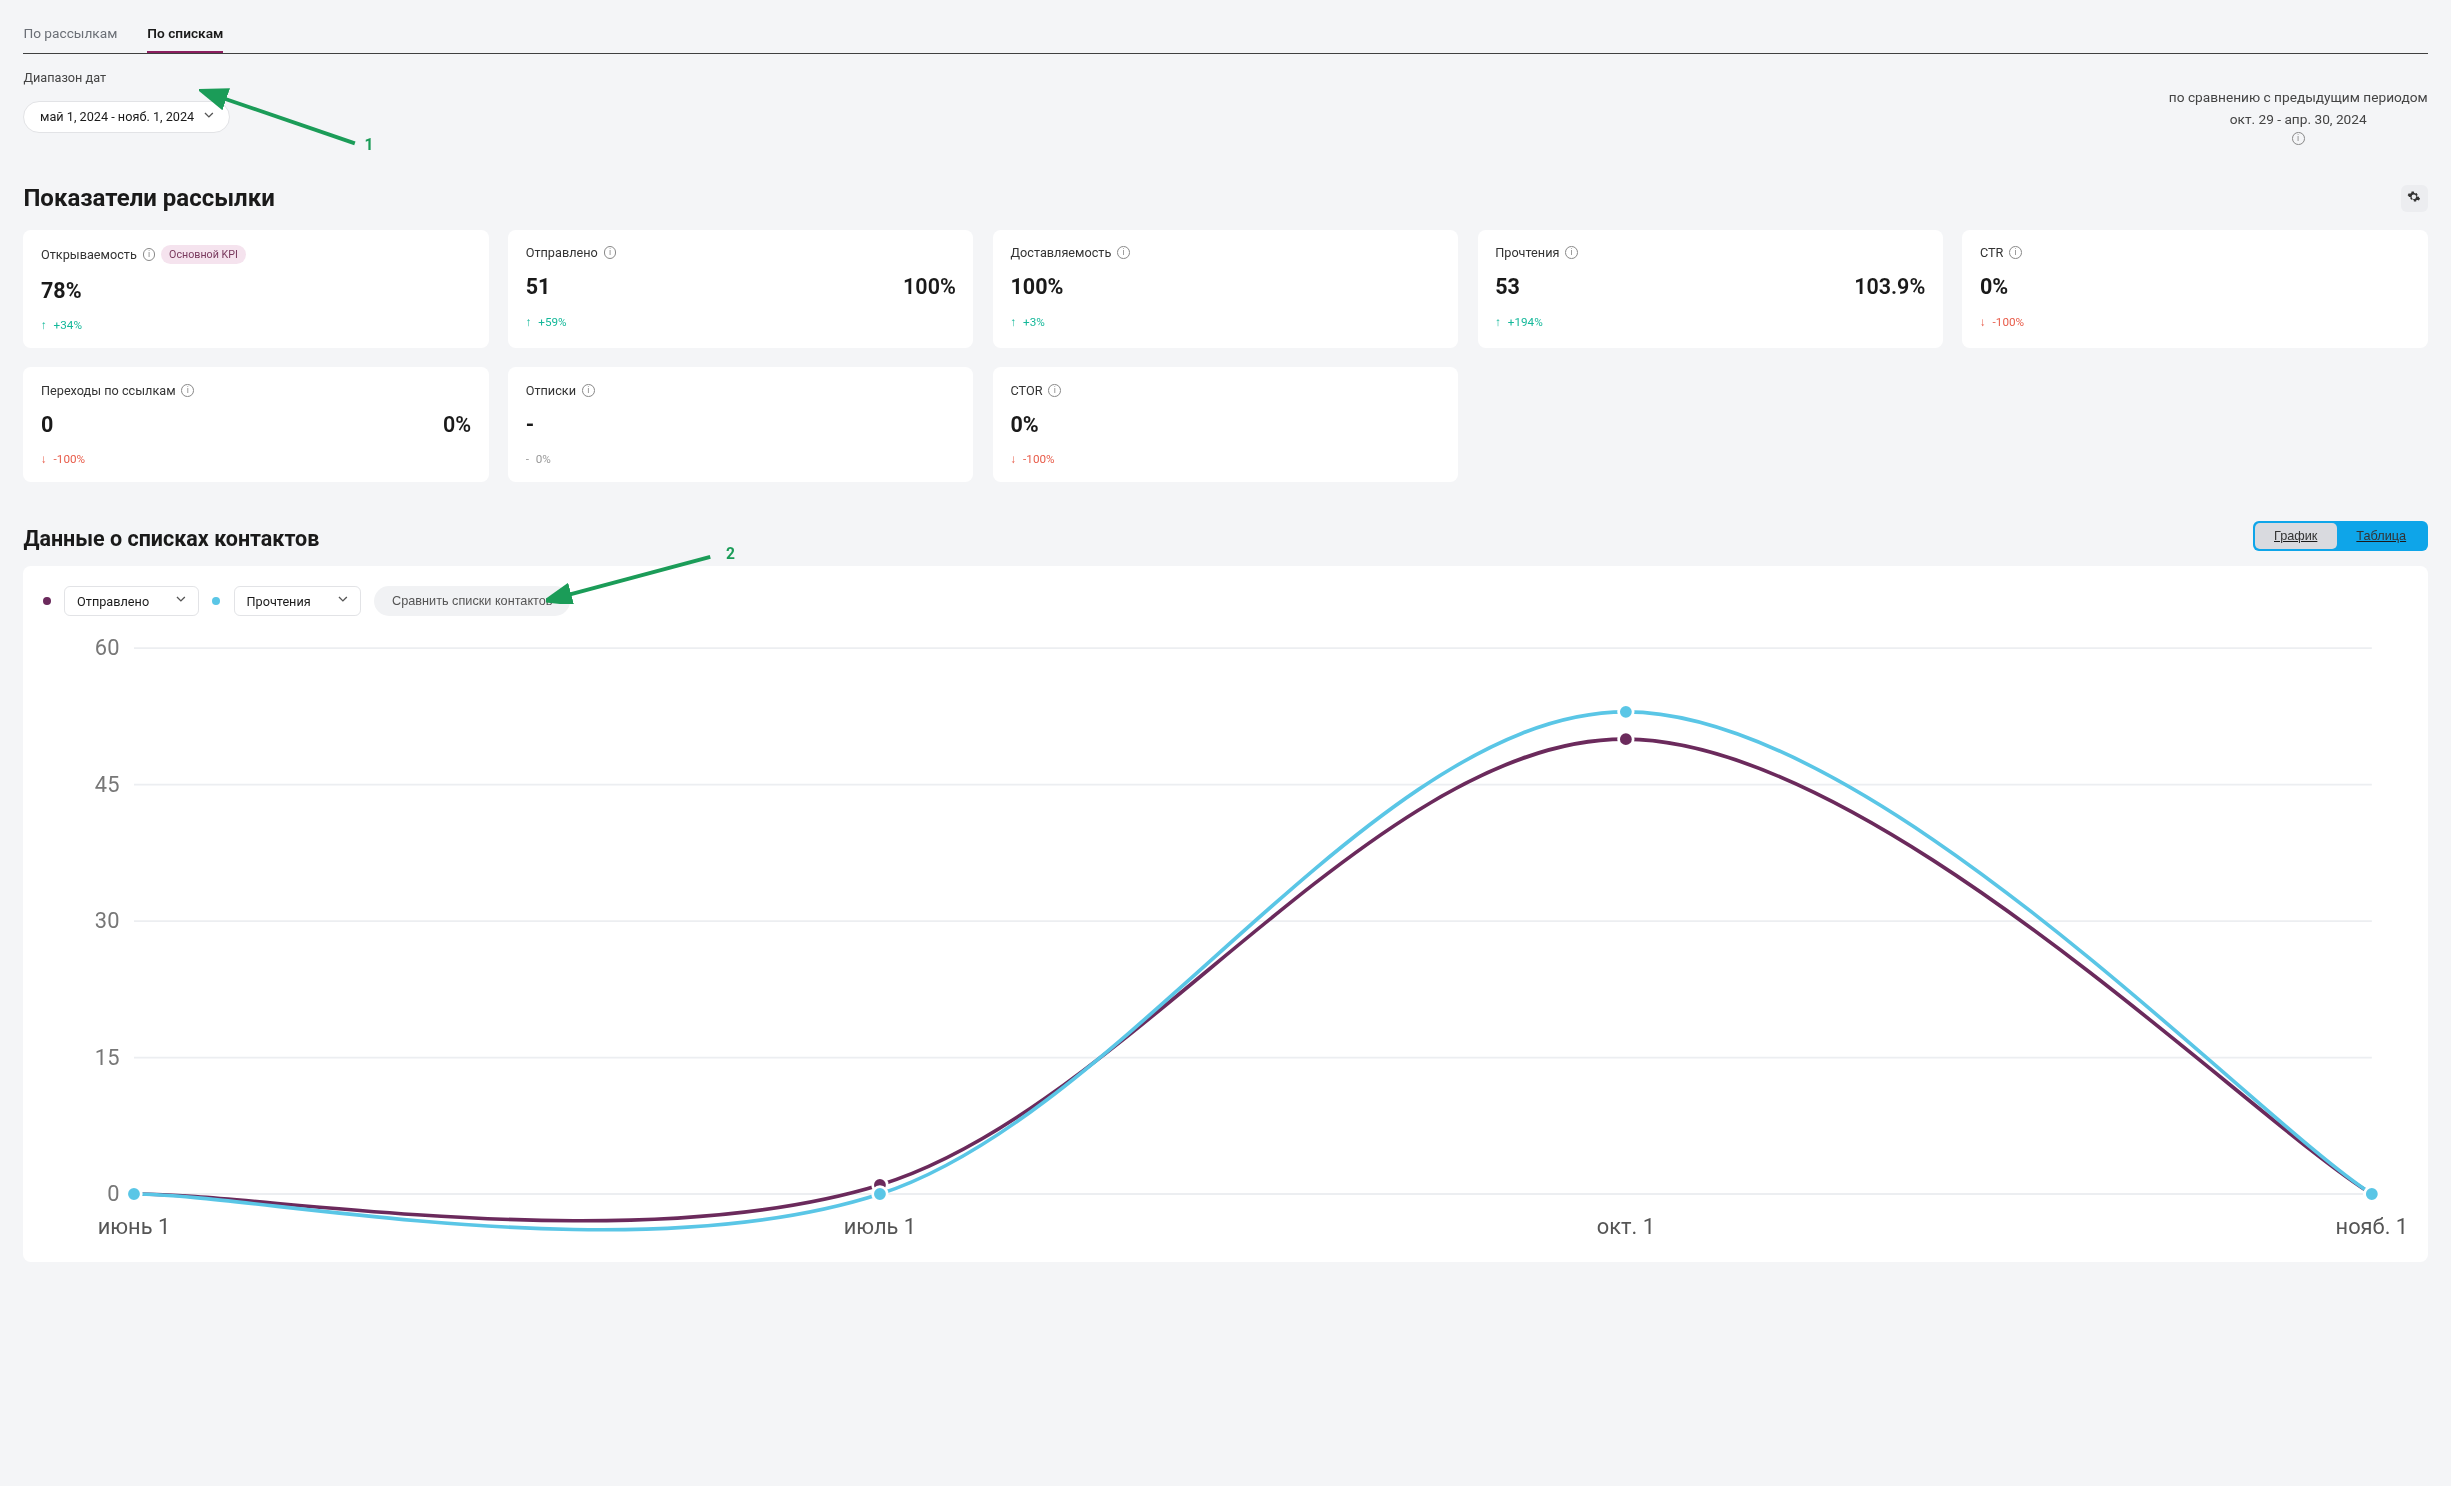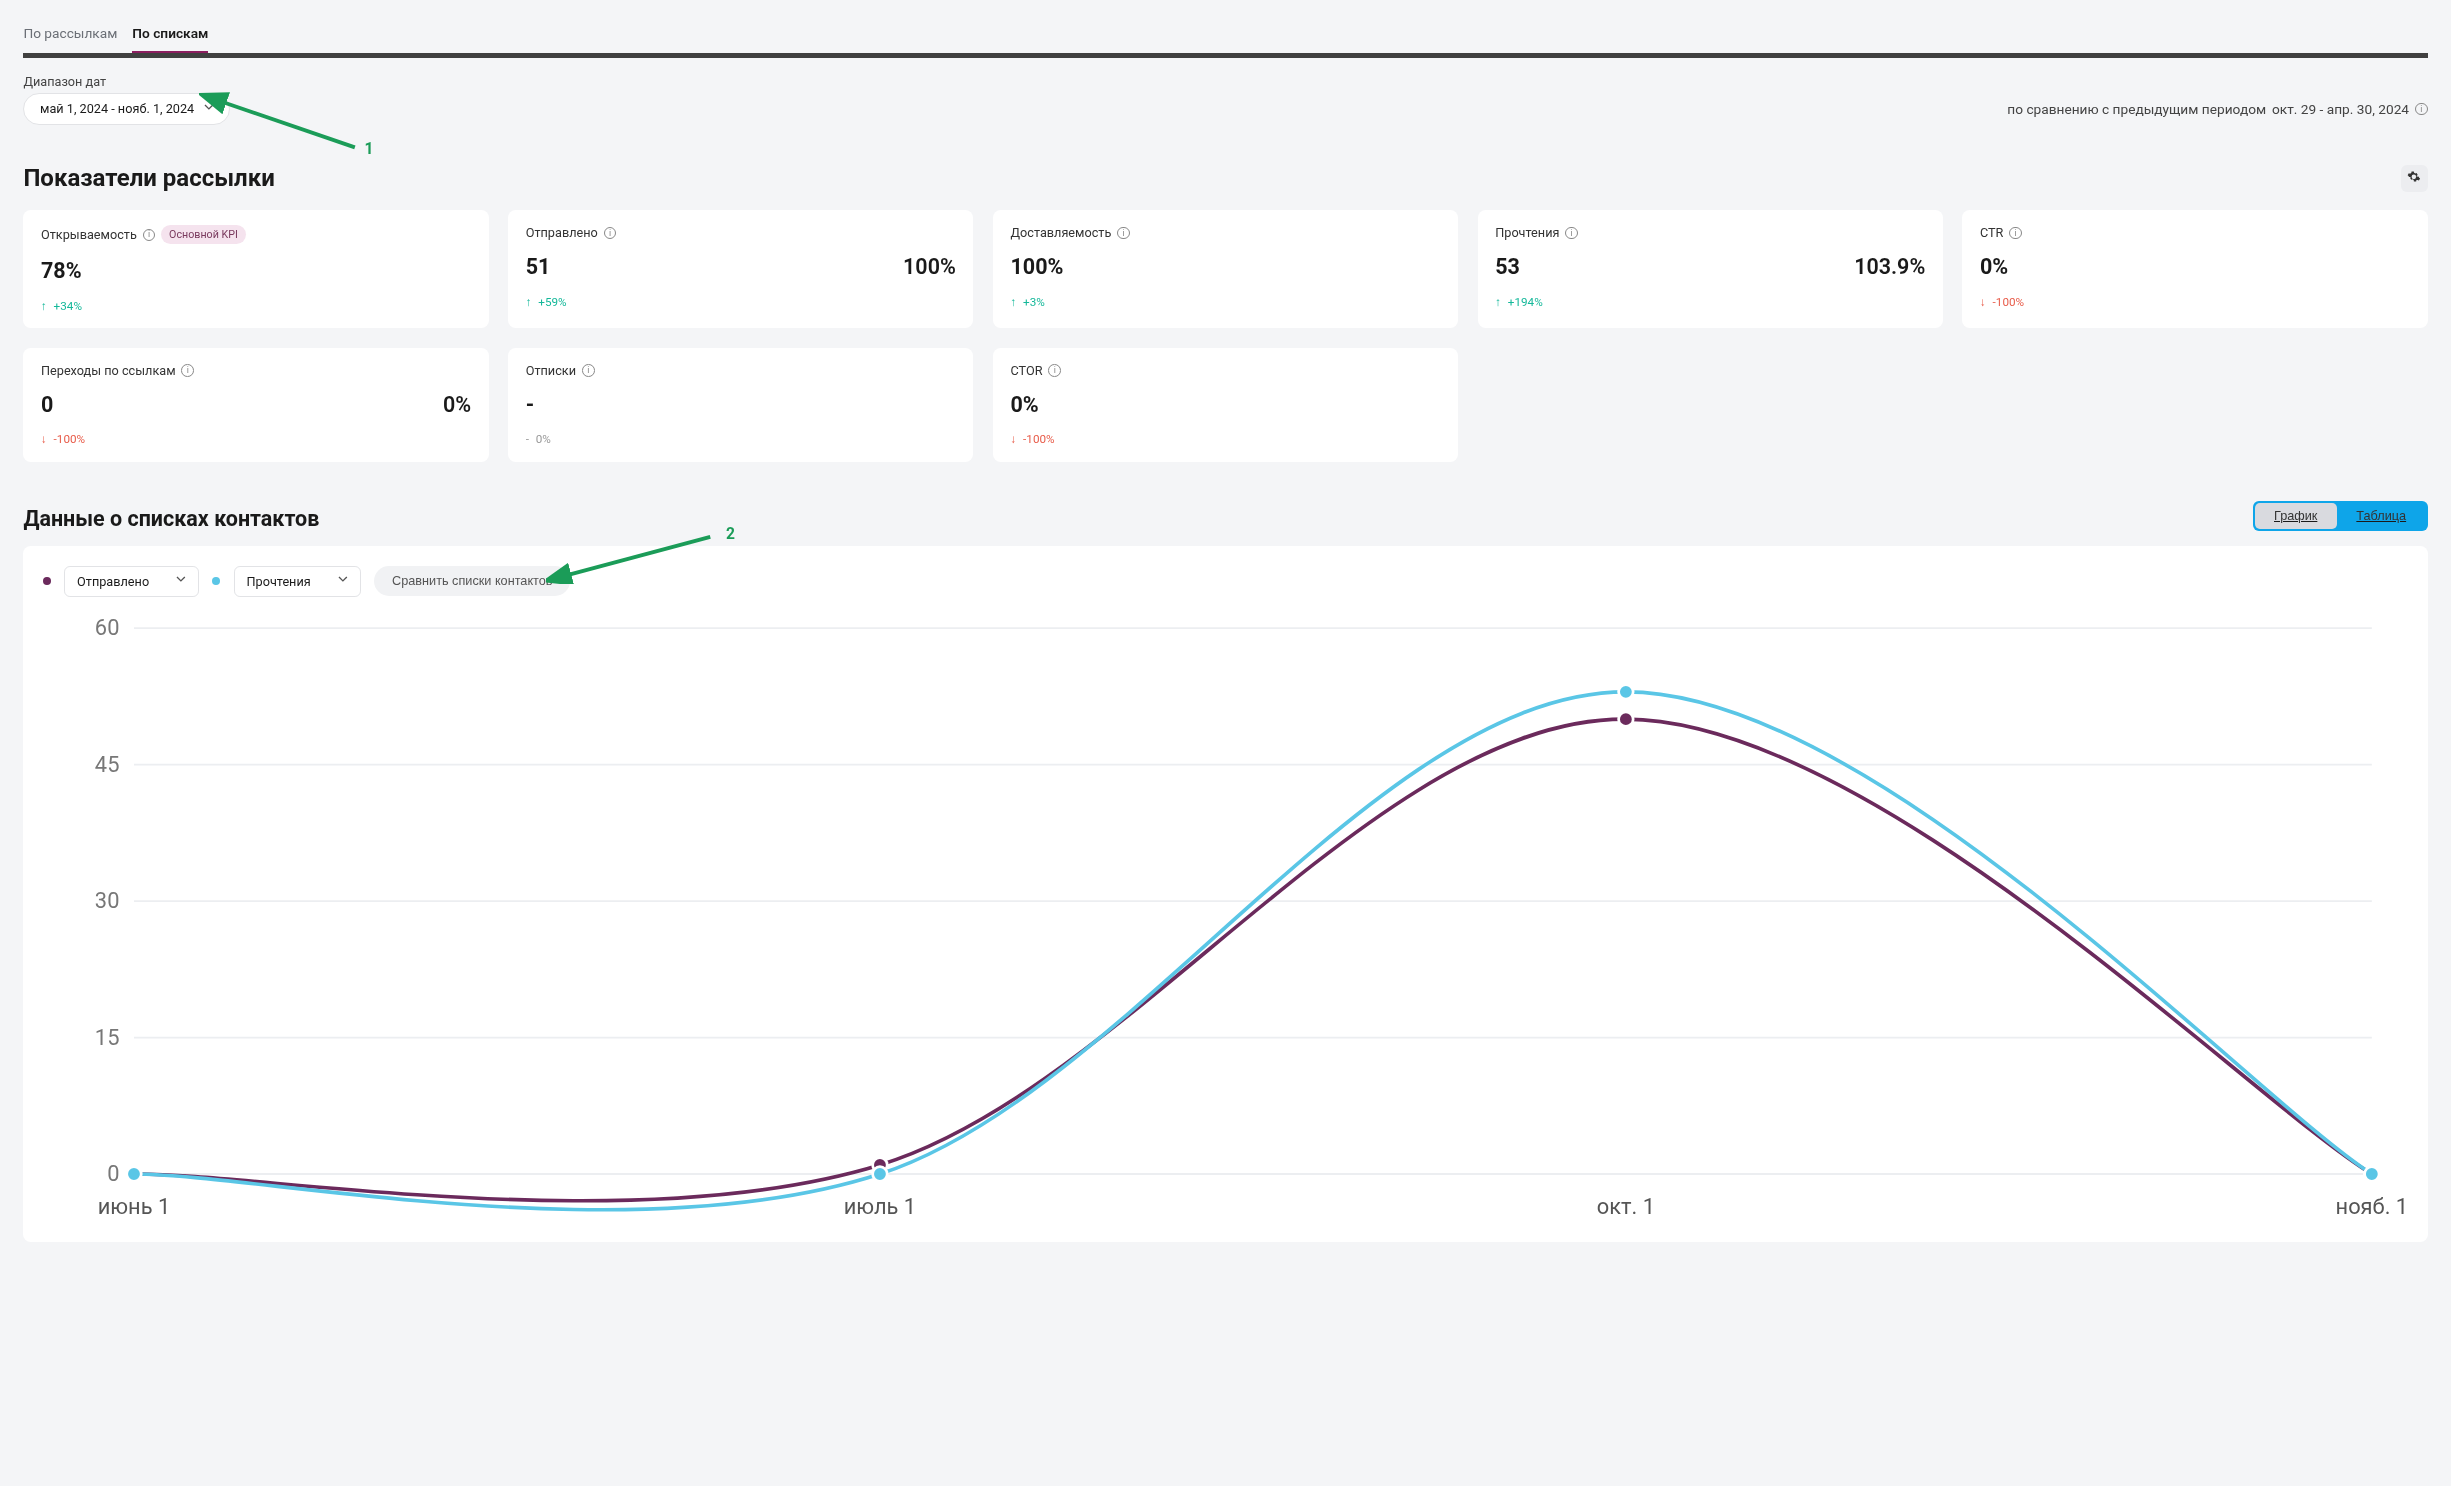--- a/index.html
+++ b/index.html
@@ -4,23 +4,23 @@
 <style>
   * { box-sizing: border-box; margin: 0; padding: 0; }
   body {
     font-family: -apple-system, BlinkMacSystemFont, "Segoe UI", Roboto, Arial, sans-serif;
     background: #f4f5f7;
     color: #1a1a1a;
     padding: 19.5px 23.4px;
     font-size: 13.7px;
   }
   .tabs {
-    border-bottom: 5px solid #404040;
+    border-bottom: 1px solid #404040;
     display: flex;
-    gap: 15px;
+    gap: 30px;
     margin-bottom: 15.6px;
   }
   .tab {
     padding: 5.9px 0 9.8px;
     font-size: 13.7px;
     color: #6b6f76;
     cursor: pointer;
   }
   .tab.active {
     color: #1a1a1a;
@@ -45,21 +45,21 @@
     display: inline-flex;
     align-items: center;
     gap: 9.8px;
     cursor: pointer;
   }
   .chev-down {
     width: 9.8px; height: 9.8px;
     display: inline-block;
   }
   .chev-down svg { display:block; }
-  .compare-text { color: #444; font-size: 13.7px; display: flex; align-items: center; gap: 5.9px;}
+  .compare-text { color: #444; font-size: 13.7px; display: flex; align-items: center; gap: 5.9px; flex-direction: column;}
   .info-icon {
     width: 12.7px; height: 12.7px; border: 1px solid #888; border-radius: 50%;
     display:inline-flex; align-items:center; justify-content:center;
     font-size: 8.8px; color: #888; line-height:1;
   }
   .section-header {
     display: flex; justify-content: space-between; align-items: center;
     margin-bottom: 17.6px;
   }
   .section-header h2 { font-size: 24px; font-weight: 700; }

